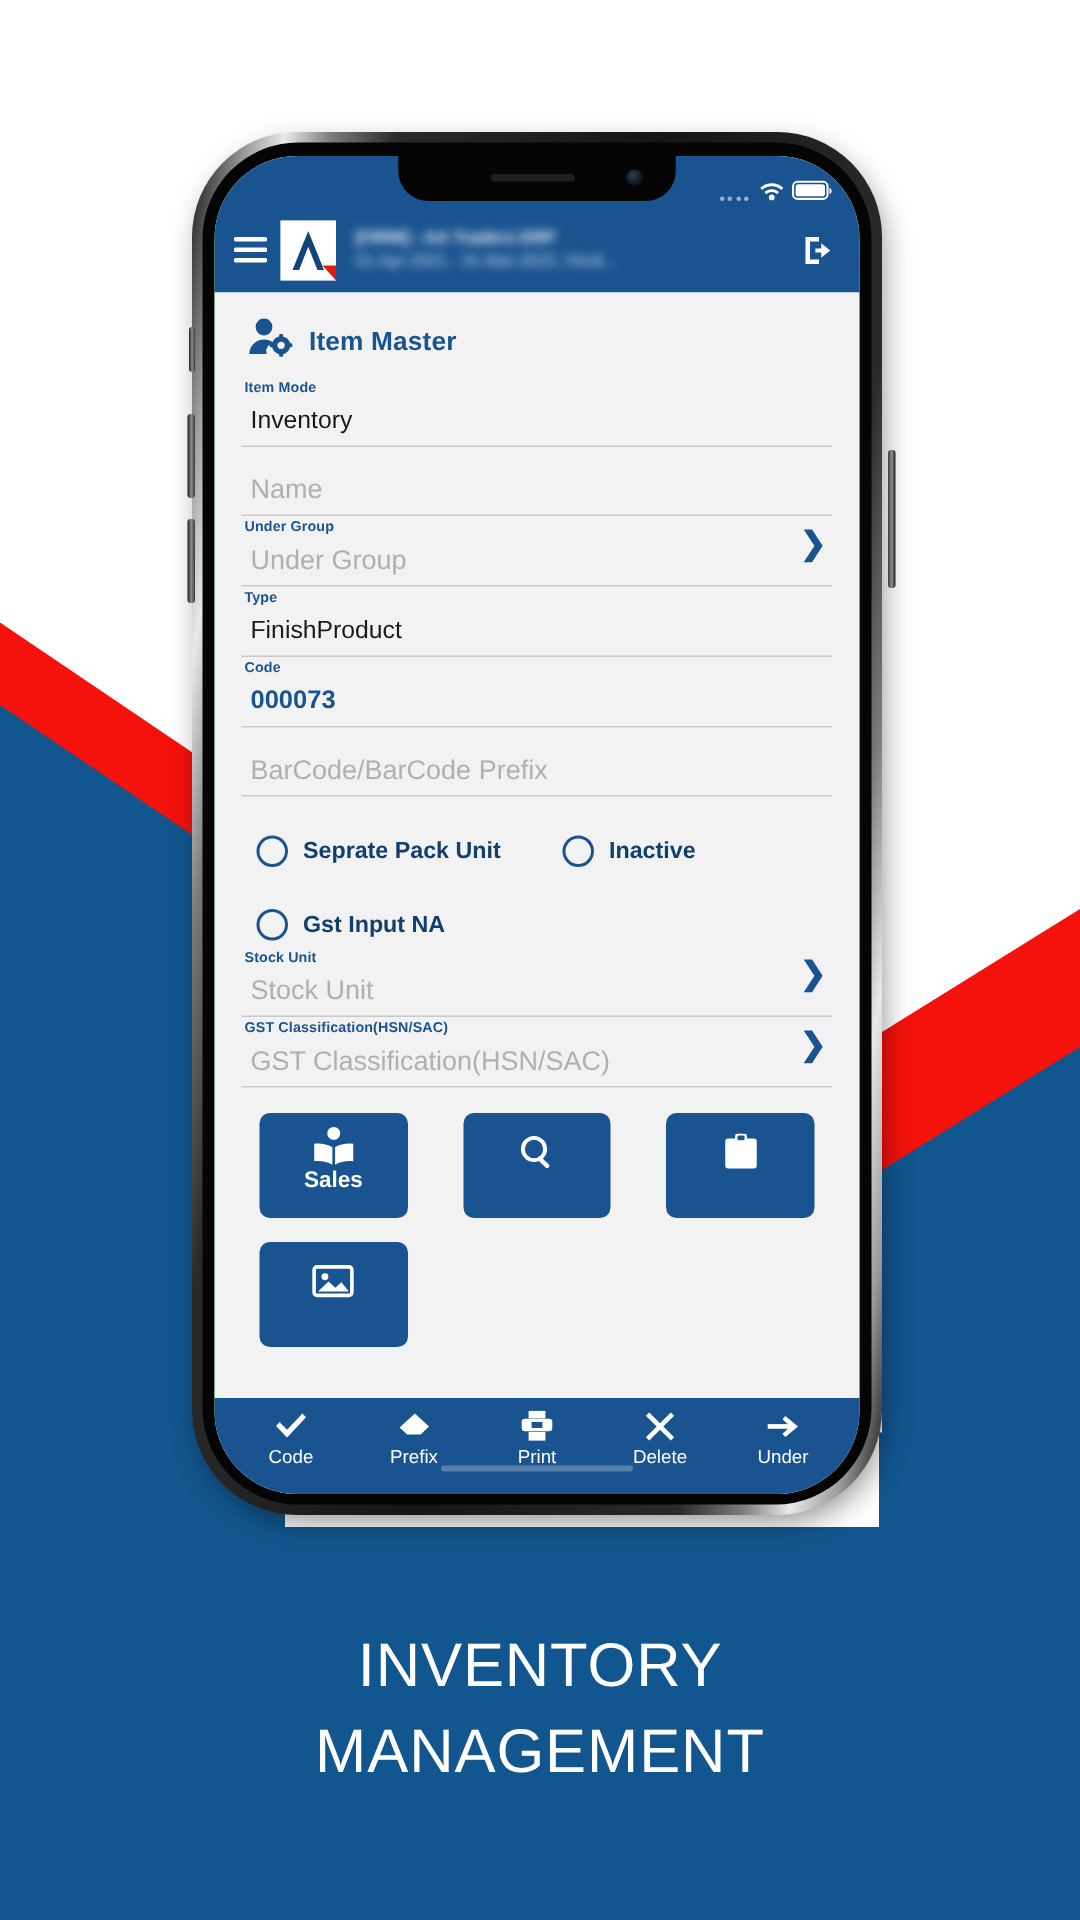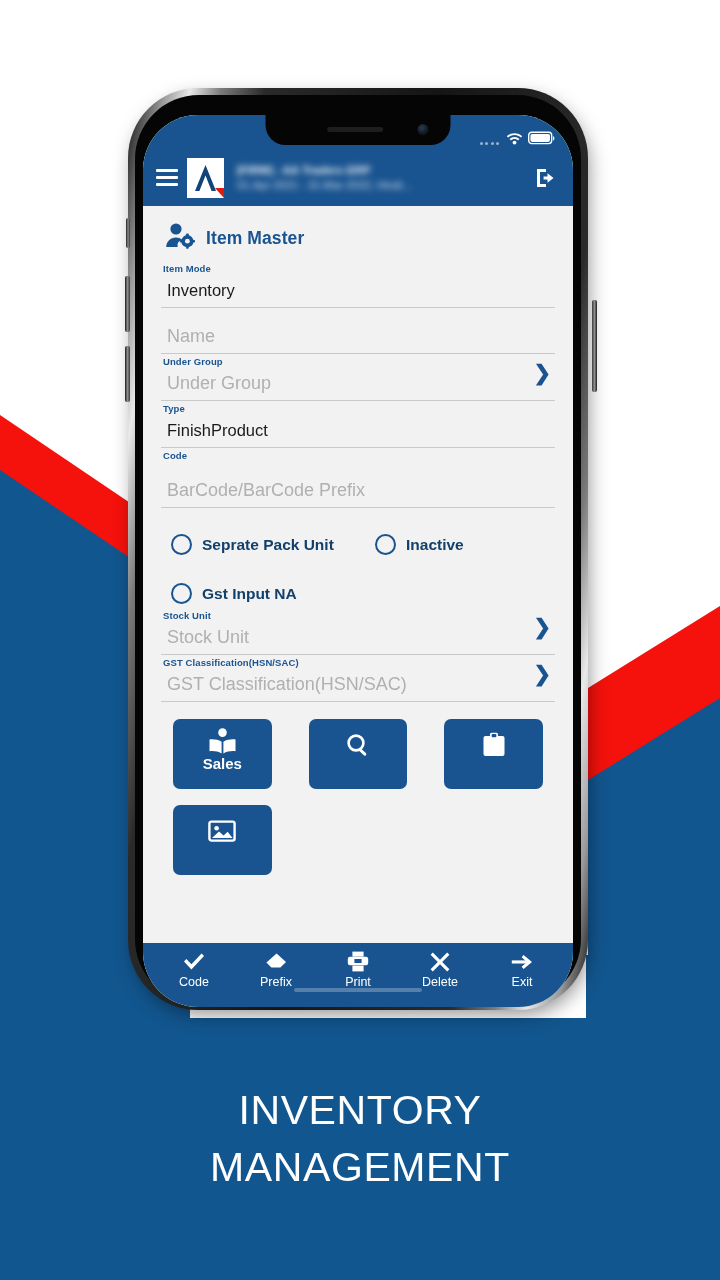--- a/index.html
+++ b/index.html
@@ -34,21 +34,21 @@
     background:linear-gradient(100deg,#0a0a0a 0%,#9a9a9a 6%,#e9e9e9 10%,#7b7b7b 15%,#2a2a2a 22%,
       #151515 50%,#2a2a2a 78%,#7b7b7b 85%,#e9e9e9 90%,#9a9a9a 95%,#0a0a0a 100%);
   }
   .phone-bezel {
     position:absolute; left:7px; top:7px;
     width:446px; height:908px;
     border-radius:64px;
     background:#050505;
   }
   .phone-screen {
-    position:absolute; left:15px; top:27px;
+    position:absolute; left:15px; top:16px;
     width:430px; height:892px;
     border-radius:55px;
     overflow:hidden;
     background:#22c55e;
   }
   
   .btn-side { position:absolute; background:linear-gradient(90deg,#1c1c1c,#8d8d8d,#3a3a3a); border-radius:2px; }
   .btn-mute  { left:-2px; top:130px; width:4px; height:30px; }
   .btn-volup { left:-3px; top:188px; width:5px; height:56px; }
   .btn-voldn { left:-3px; top:258px; width:5px; height:56px; }
@@ -293,20 +293,21 @@
           <div class="chev">❯</div>
         </div>
 
         <div class="field">
           <div class="flabel">Type</div>
           <div class="fval">FinishProduct</div>
         </div>
 
         <div class="field">
           <div class="flabel">Code</div>
+          <div class="fval code">000073</div>
         </div>
 
         <div class="spacer-sm"></div>
 
         <div class="field">
           <div class="fval ph big-ph">BarCode/BarCode Prefix</div>
         </div>
 
         <div class="spacer-xs"></div>
 
@@ -434,21 +435,21 @@
           <span class="blbl">Delete</span>
         </div>
 
         <div class="bitem">
           <span class="bico">
             <svg width="22" height="20" viewBox="0 0 22 20">
               <rect x="0.8" y="8.4" width="16" height="3.1" fill="#fff"></rect>
               <path d="M12.6 3 L21 10 L12.6 17 L10.6 14.8 L16 10 L10.6 5.2 Z" fill="#fff"></path>
             </svg>
           </span>
-          <span class="blbl">Exit</span>
+          <span class="blbl">Under</span>
         </div>
 
         <div class="homebar"></div>
       </div>
 
     </div>
   </div>
 </div>
 
 <div class="caption">

